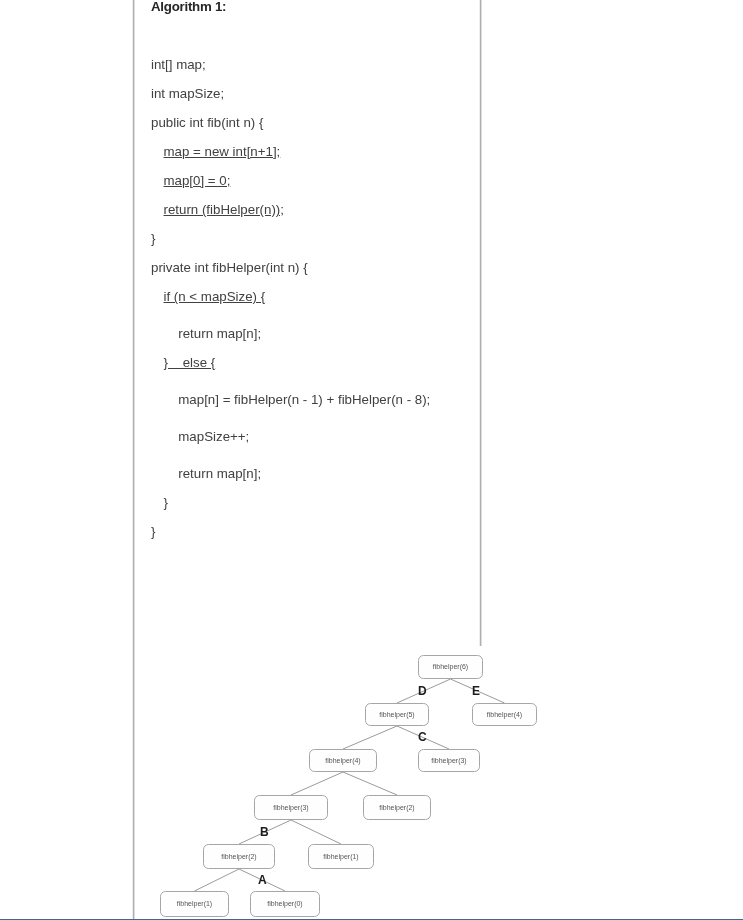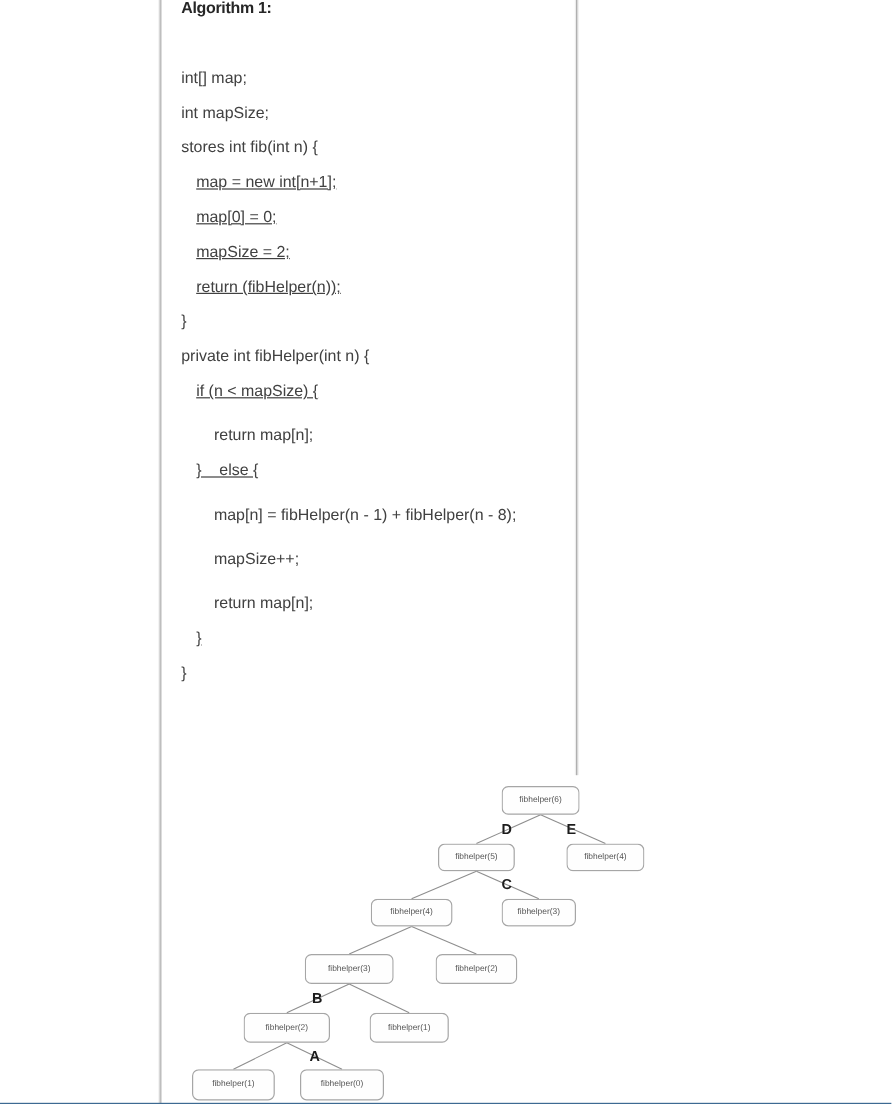--- a/index.html
+++ b/index.html
@@ -36,24 +36,23 @@
 <div id="page">
 
   <div class="rule" style="left:133px;top:0;height:920px;"></div>
   <div class="rule" style="left:480px;top:0;height:646px;"></div>
 
   <div id="codeblock">
     <p class="hd">Algorithm 1:</p>
     <p>&nbsp;</p>
     <p>int[] map;</p>
     <p>int mapSize;</p>
-    <p>stores int fib(int n) {</p>
+    <p>public int fib(int n) {</p>
     <p class="i1">map = new int[n+1];</p>
     <p class="i1">map[0] = 0;</p>
-    <p class="i1">mapSize = 2;</p>
     <p class="i1">return (fibHelper(n));</p>
     <p>}</p>
     <p>private int fibHelper(int n) {</p>
     <p class="i1">if (n &lt; mapSize) {</p>
     <p class="i2">return map[n];</p>
     <p class="i1">}&nbsp;&nbsp;&nbsp; else {</p>
     <p class="i2">map[n] = fibHelper(n - 1) + fibHelper(n - 8);</p>
     <p class="i2">mapSize++;</p>
     <p class="i2">return map[n];</p>
     <p class="i1">}</p>

